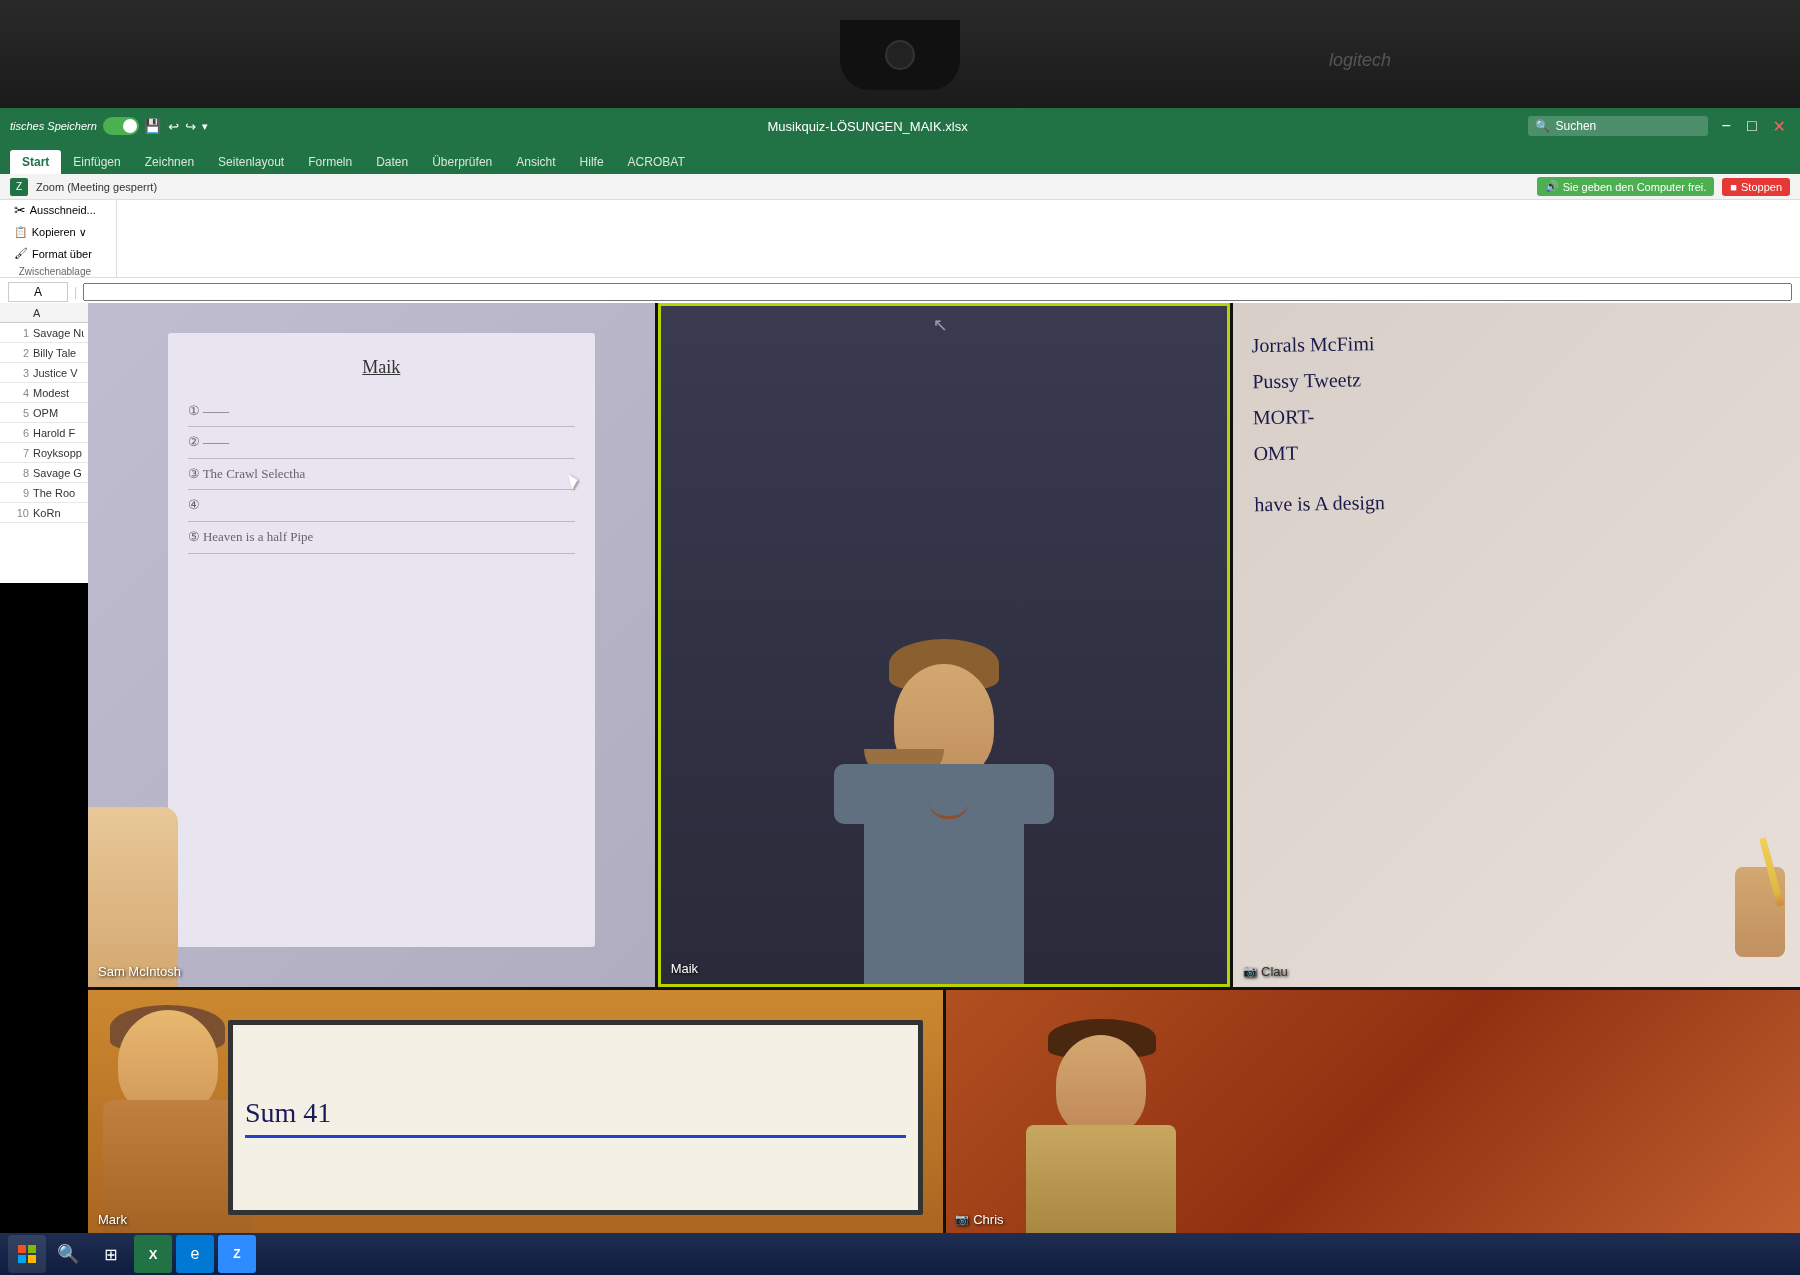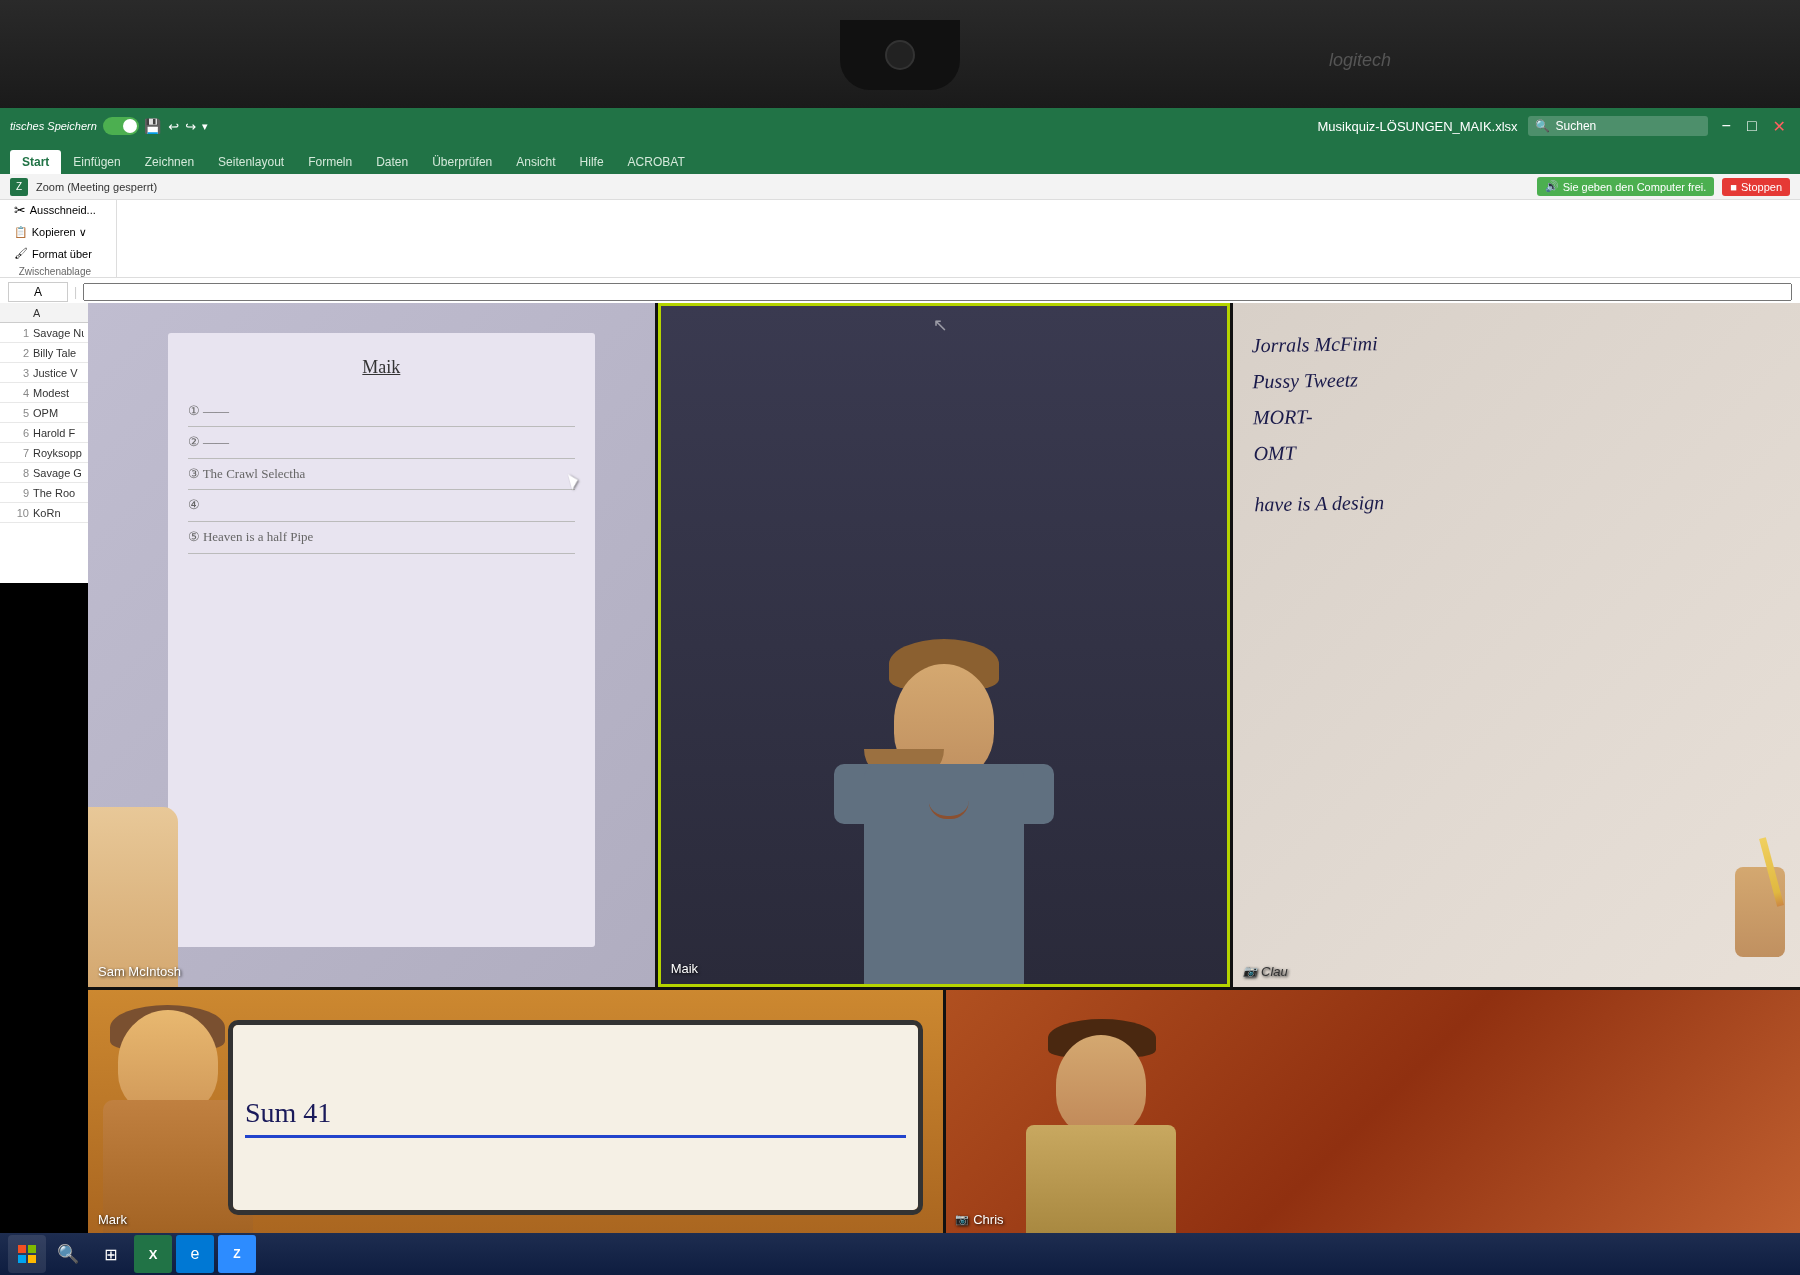--- a/index.html
+++ b/index.html
@@ -91,21 +91,21 @@
       position: absolute;
       right: 2px;
       top: 2px;
       width: 14px;
       height: 14px;
       background: #fff;
       border-radius: 50%;
     }
     .title-bar-center {
       flex: 1;
-      text-align: right;
+      text-align: center;
       color: #fff;
       font-size: 13px;
       font-weight: 500;
     }
     .title-bar-search {
       display: flex;
       align-items: center;
       background: rgba(255,255,255,0.2);
       border-radius: 3px;
       padding: 3px 8px;
@@ -283,21 +283,20 @@
       position: relative;
       overflow: hidden;
       background: #3a3a4a;
       border: 3px solid #b5d400;
     }
     .tile-clau {
       flex: 1;
       position: relative;
       overflow: hidden;
       background: #f97316;
-      font-style: italic;
     }
     .tile-mark {
       flex: 1;
       position: relative;
       overflow: hidden;
       background: #b07030;
     }
     .tile-chris {
       flex: 1;
       position: relative;
@@ -512,21 +511,21 @@
       background: linear-gradient(180deg, #c08040 0%, #a06020 100%);
       border-radius: 10px 10px 0 0;
     }
     .tablet-held {
       position: absolute;
       top: 30px;
       left: 140px;
       right: 20px;
       bottom: 20px;
       background: #1a1a1a;
-      border-radius: 10px;
+      border-radius: 2px;
       border: 5px solid #333;
       overflow: hidden;
     }
     .tablet-screen-content {
       width: 100%;
       height: 100%;
       background: #f5f0e5;
       padding: 12px;
       font-family: 'Comic Sans MS', cursive;
       display: flex;

